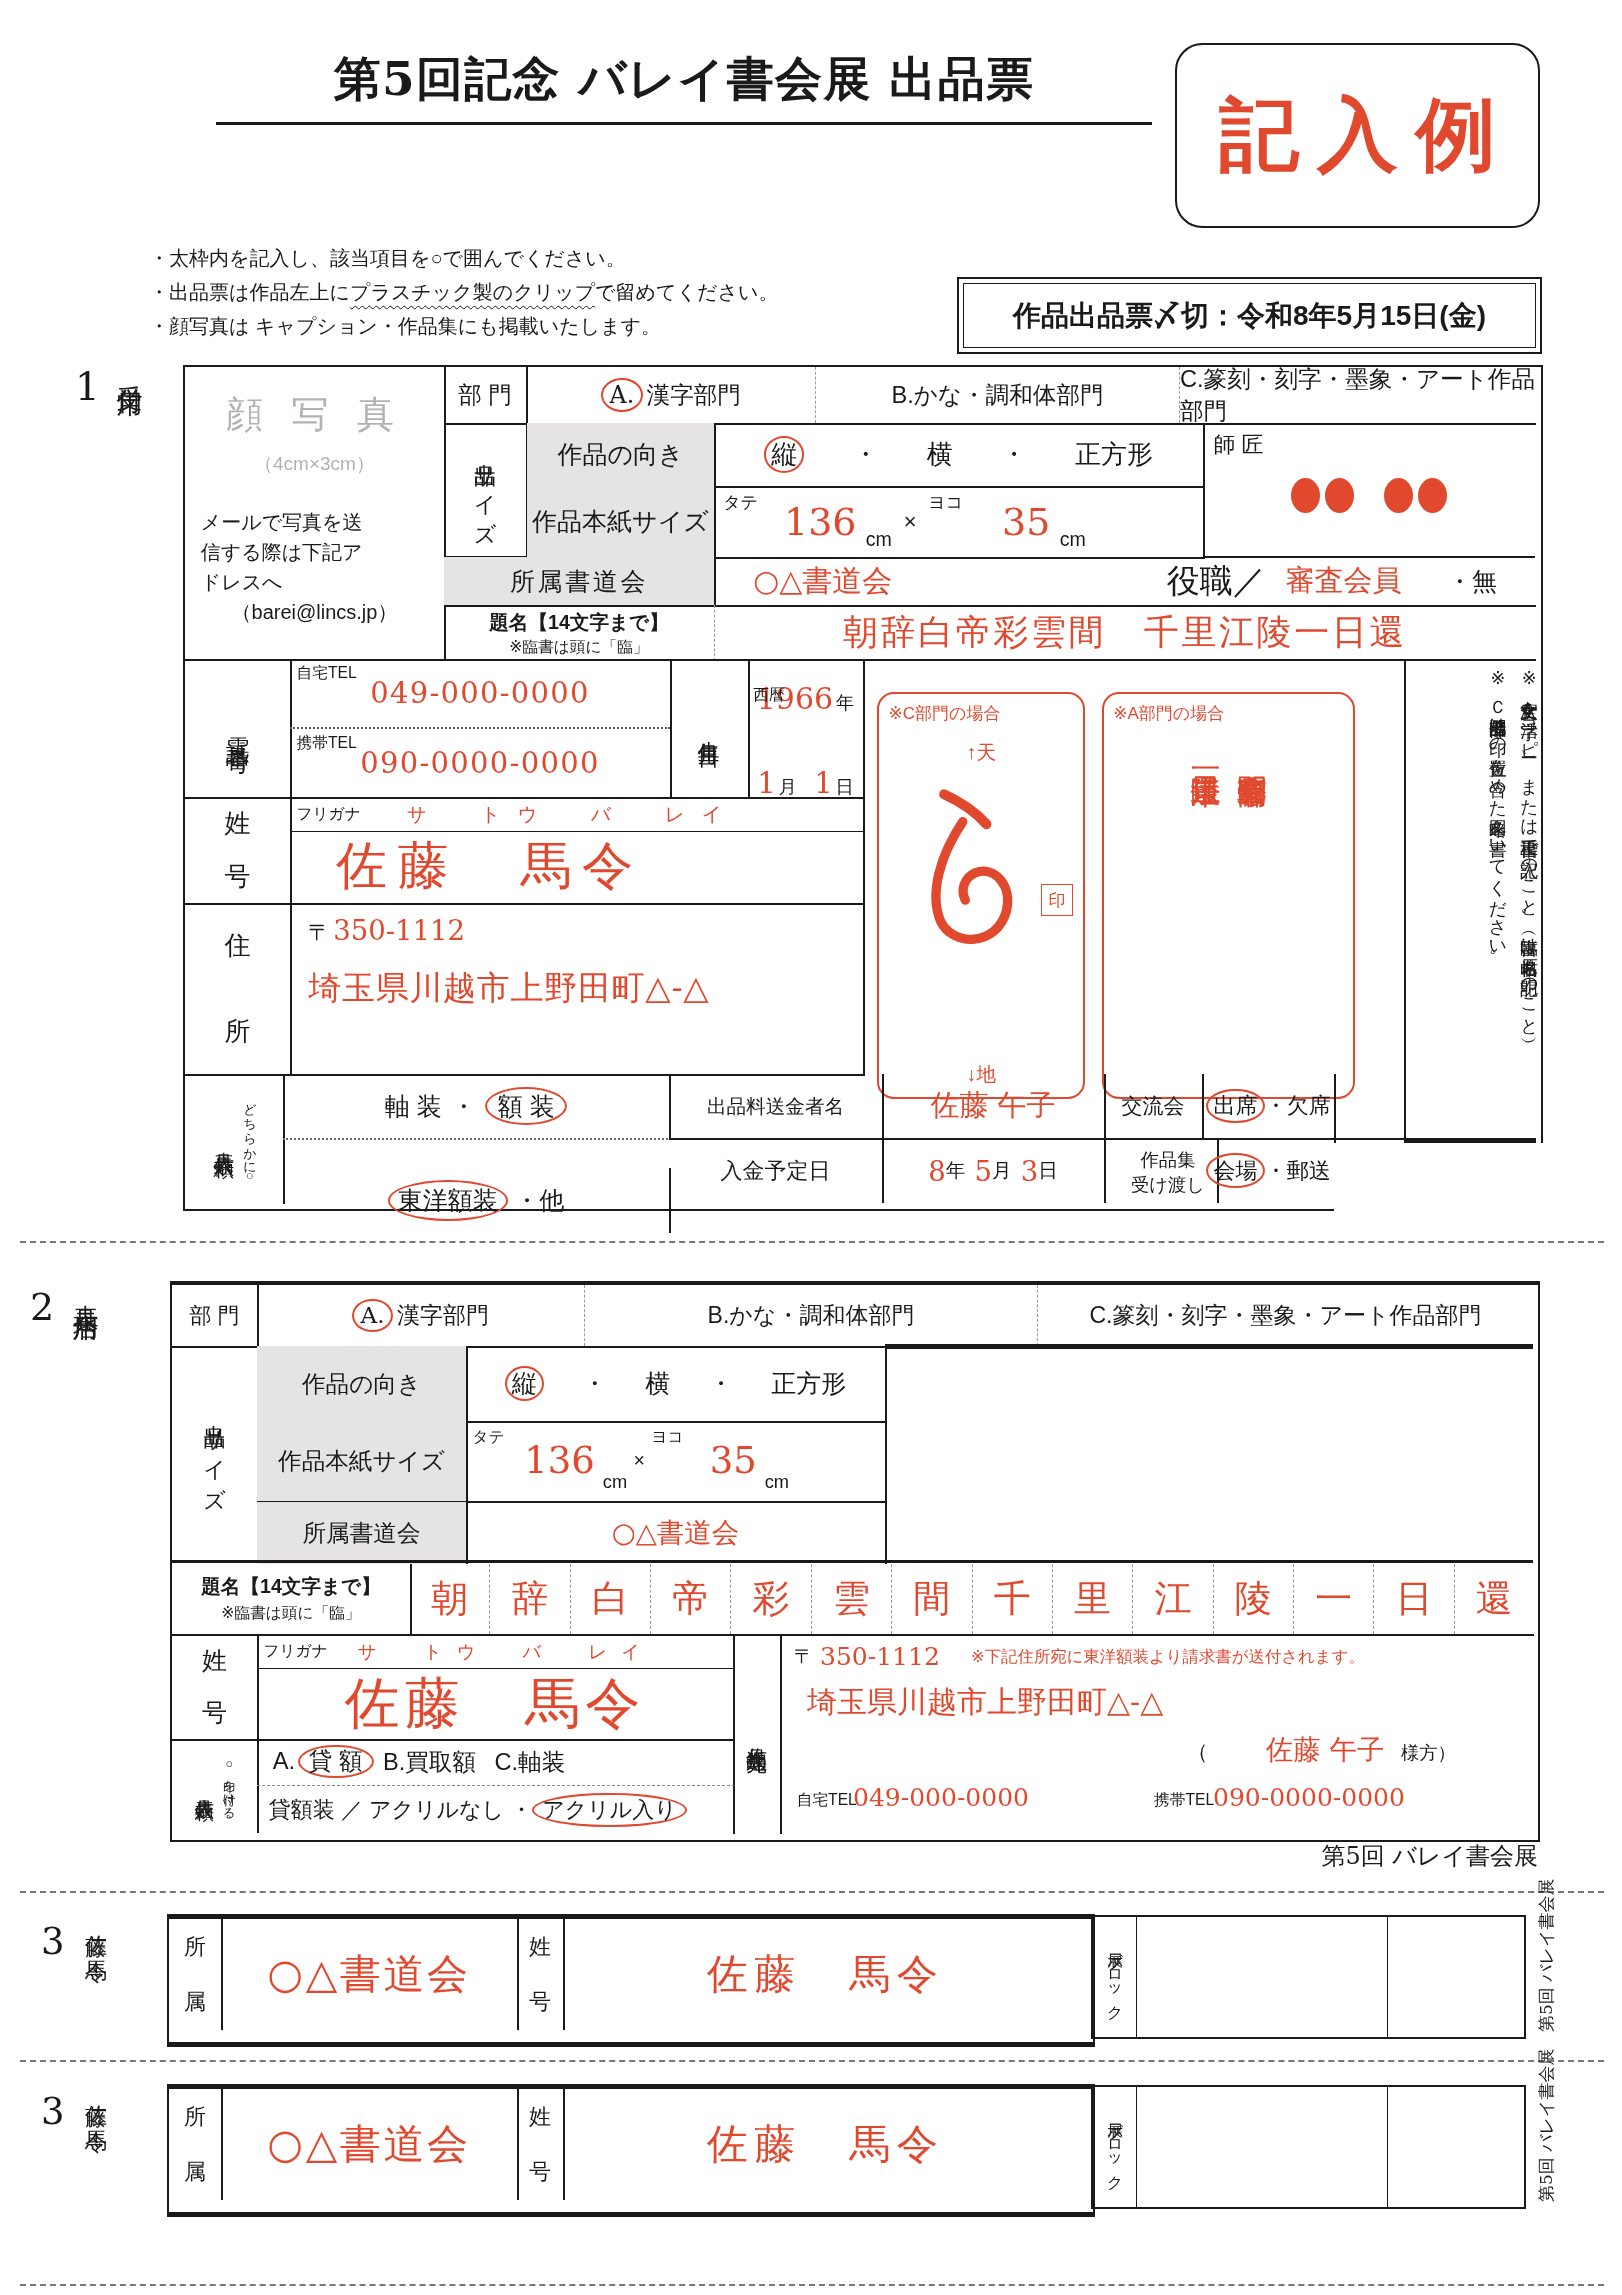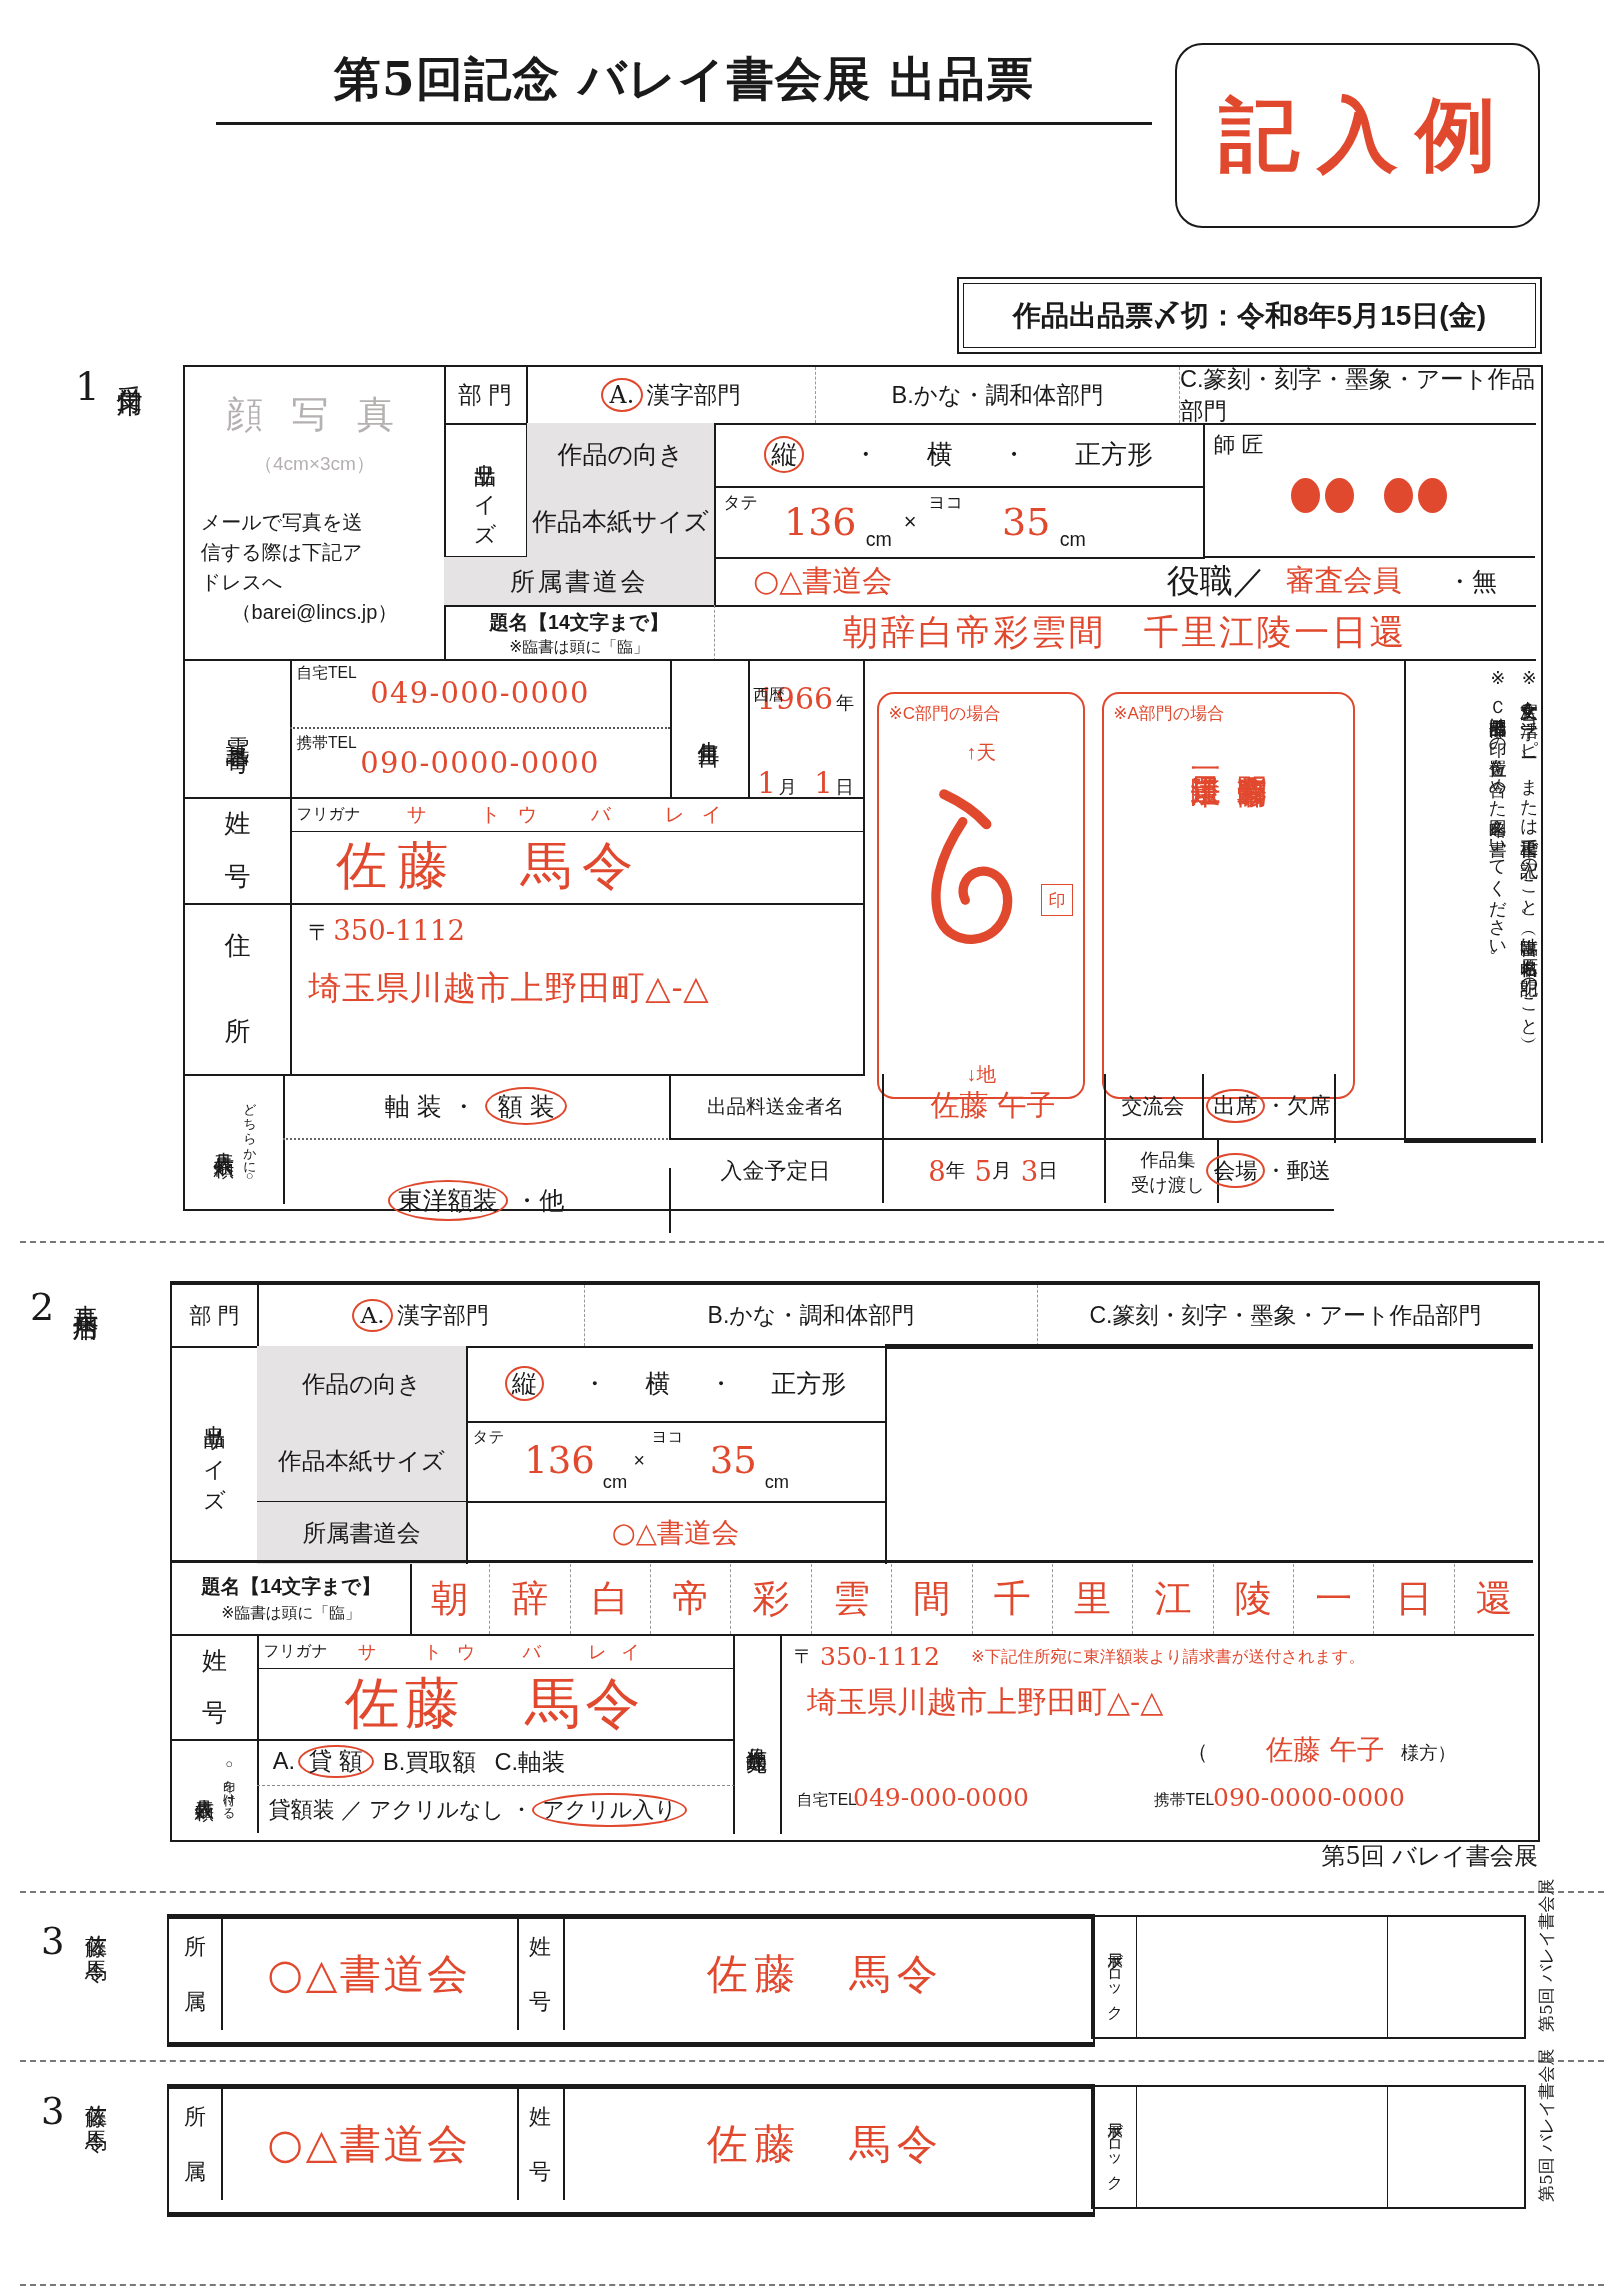--- a/index.html
+++ b/index.html
@@ -31,20 +31,27 @@
 <body>
 
 <div class="page">
 
   <div class="a serif" style="left:216px;top:48px;width:936px;text-align:center;font-size:47px;font-weight:700;letter-spacing:1.3px;border-bottom:3.3px solid var(--ink);padding-bottom:10.5px;">第5回記念 バレイ書会展 出品票</div>
 
   <div class="a cen" style="left:1175px;top:43px;width:361px;height:181px;border:2.6px solid var(--ink);border-radius:27.5px;">
     <span class="serif red" style="font-size:80px;font-weight:700;letter-spacing:18.3px;margin-right:-18.3px;">記入例</span>
   </div>
 
+  <div class="a" style="left:149px;top:241px;font-size:20px;line-height:34px;">
+    <div>・太枠内を記入し、該当項目を○で囲んでください。</div>
+    <div>
+      <span>・出品票は作品左上に</span><span style="text-decoration:underline wavy 1.3px var(--ink);text-underline-offset:5.9px;">プラスチック製のクリップ</span><span>で留めてください。</span>
+    </div>
+    <div>・顔写真は キャプション・作品集にも掲載いたします。</div>
+  </div>
 
   <div class="a cen" style="left:957px;top:277px;width:581px;height:73px;border:2px solid var(--ink);outline:1.3px solid var(--ink);outline-offset:-7.2px;">
     <span style="font-size:28px;font-weight:700;">作品出品票〆切：令和8年5月15日(金)</span>
   </div>
 
   <div class="a serif" style="left:75px;top:364px;font-size:39px;">1</div>
   <div class="a v" style="left:113px;top:364px;height:157px;font-size:26px;letter-spacing:3.9px;">受付用</div>
 
   <div class="a" style="left:183px;top:365px;width:1356px;height:842px;border:2.6px solid var(--ink);">
 

